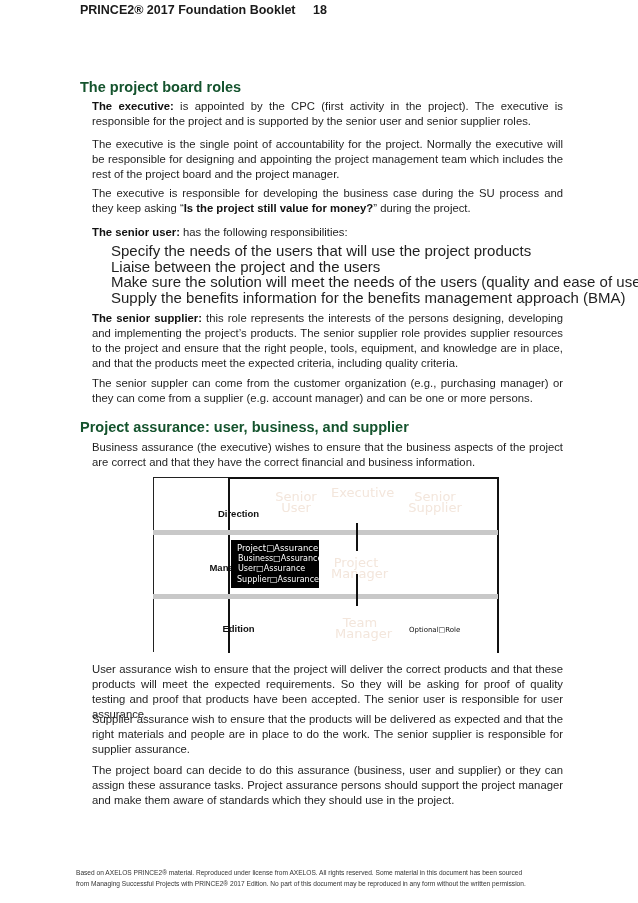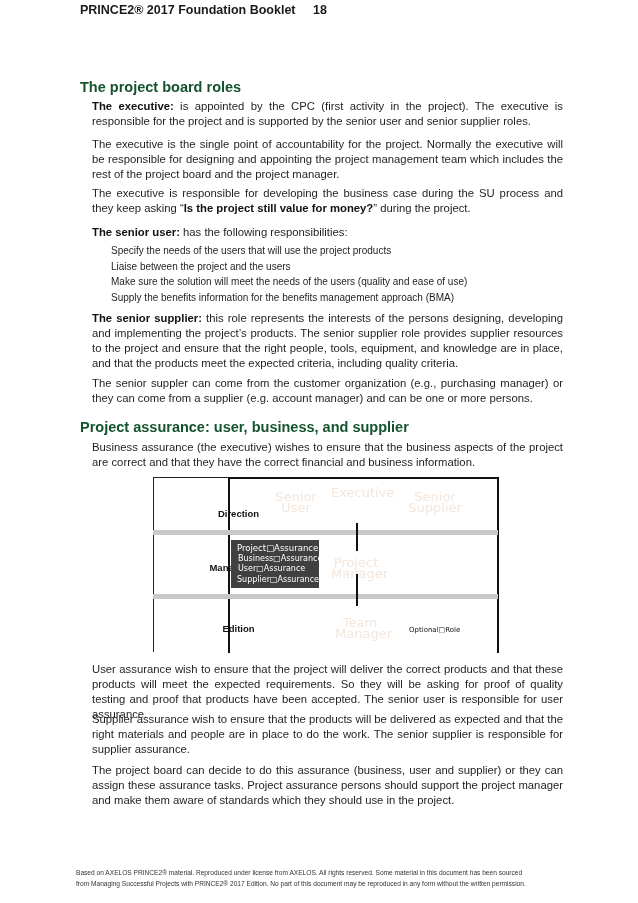--- a/index.html
+++ b/index.html
@@ -10,40 +10,40 @@
   .hdr { position: absolute; top: 3px; left: 80px; font-size: 12.5px; font-weight: bold; }
   .hdr .pg { position: absolute; left: 233px; top: 0; }
   h2 {
     position: absolute; left: 80px; margin: 0; font-size: 14.5px; font-weight: bold; color: #14532d;
   }
   .p {
     position: absolute; left: 92px; width: 471px; margin: 0;
     font-size: 11.3px; line-height: 15px; text-align: justify; color: #1f1f1f;
   }
   .p b { font-weight: bold; color: #111; }
-  .li { position: absolute; left: 111px; font-size: 10px; line-height: 15px; color: #1f1f1f; white-space: nowrap; }
+  .li { position: absolute; left: 111px; font-size: 15px; line-height: 15px; color: #1f1f1f; white-space: nowrap; }
 
   
   .diagram { position: absolute; left: 153px; top: 477px; width: 345px; height: 176px; }
   .lcol {
     position: absolute; left: 0; top: 0; width: 75px; height: 174px;
     border: 1px solid #222; border-bottom: none; background: #fff;
   }
   .rcol {
     position: absolute; left: 75px; top: 0; width: 267px; height: 174px;
     border: 2px solid #111; border-bottom: none; background: #fff;
   }
   .band { position: absolute; left: 0; height: 5px; background: #c8c8c8; }
   .band.b1 { top: 53px; width: 345px; }
   .band.b2 { top: 117px; width: 345px; }
   .lvl { position: absolute; left: 0; width: 75px; text-align: center; font-size: 9.5px; font-weight: bold; color: #111; padding-left: 48px; }
   .ghost { position: absolute; font-size: 13px; line-height: 11px; color: #f3e6dc; text-align: center; font-family: "DejaVu Sans", sans-serif; }
   .assure {
     position: absolute; left: 78px; top: 63px; width: 88px; height: 48px;
-    background: #404040; color: #fff; font-family: "DejaVu Sans", sans-serif;
+    background: #000000; color: #fff; font-family: "DejaVu Sans", sans-serif;
     font-size: 8px; line-height: 10.5px; padding: 3px 0 0 6px; box-sizing: border-box;
   }
   .assure div { white-space: nowrap; }
   .vline { position: absolute; left: 203px; width: 2px; background: #111; }
   .opt { position: absolute; left: 256px; top: 149px; font-size: 7px; color: #111; font-family: "DejaVu Sans", sans-serif; }
 
   .foot { position: absolute; left: 76px; top: 867px; width: 500px; font-size: 6.6px; line-height: 11px; color: #333; }
 </style>
 </head>
 <body>

